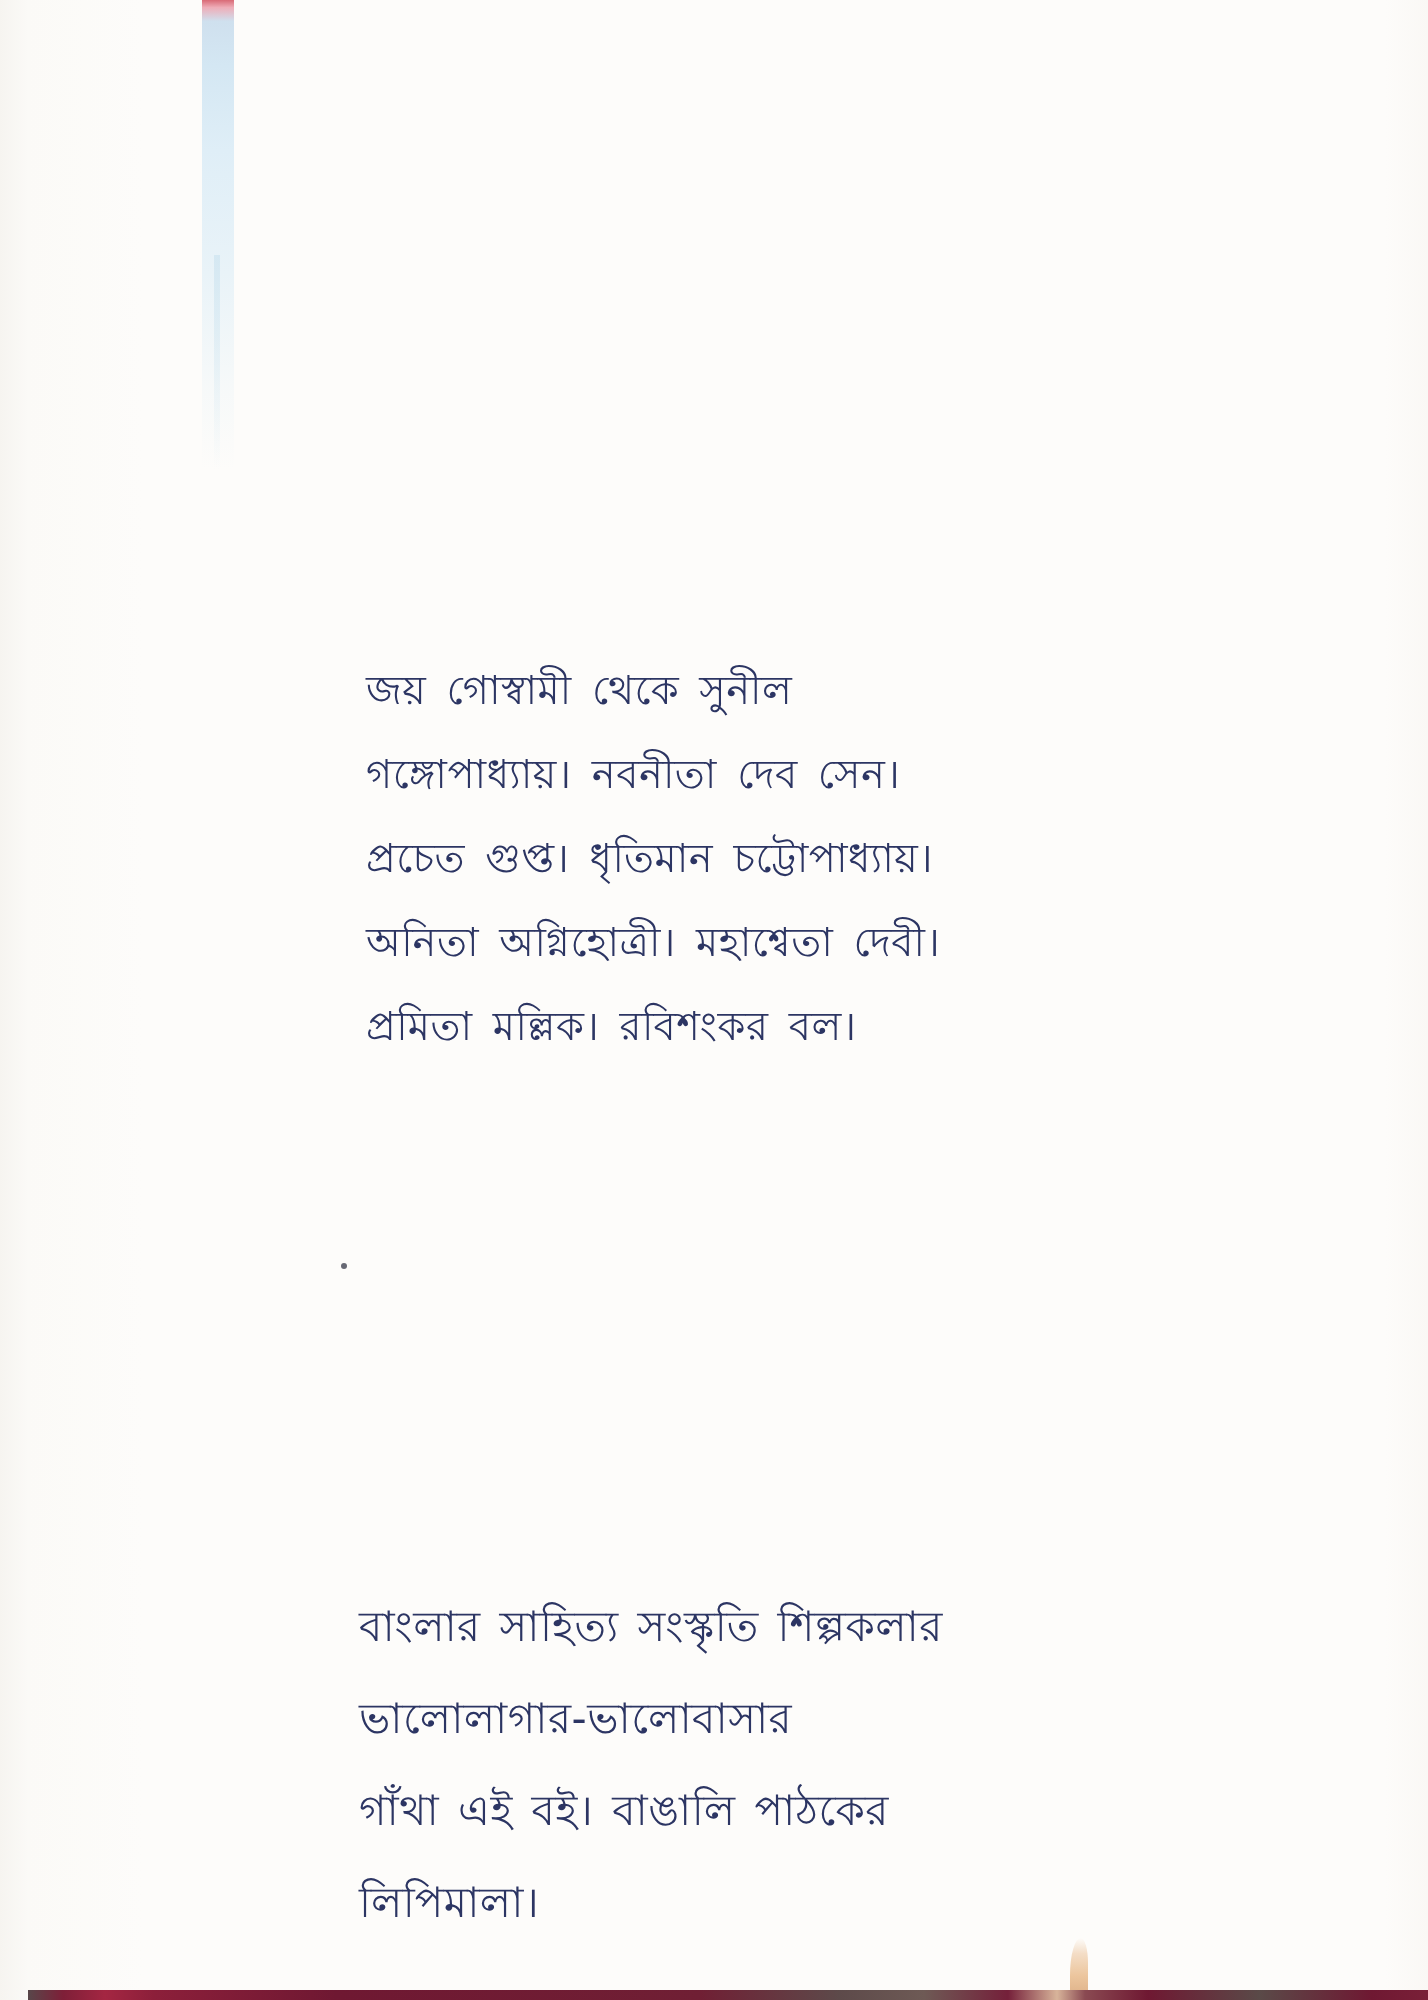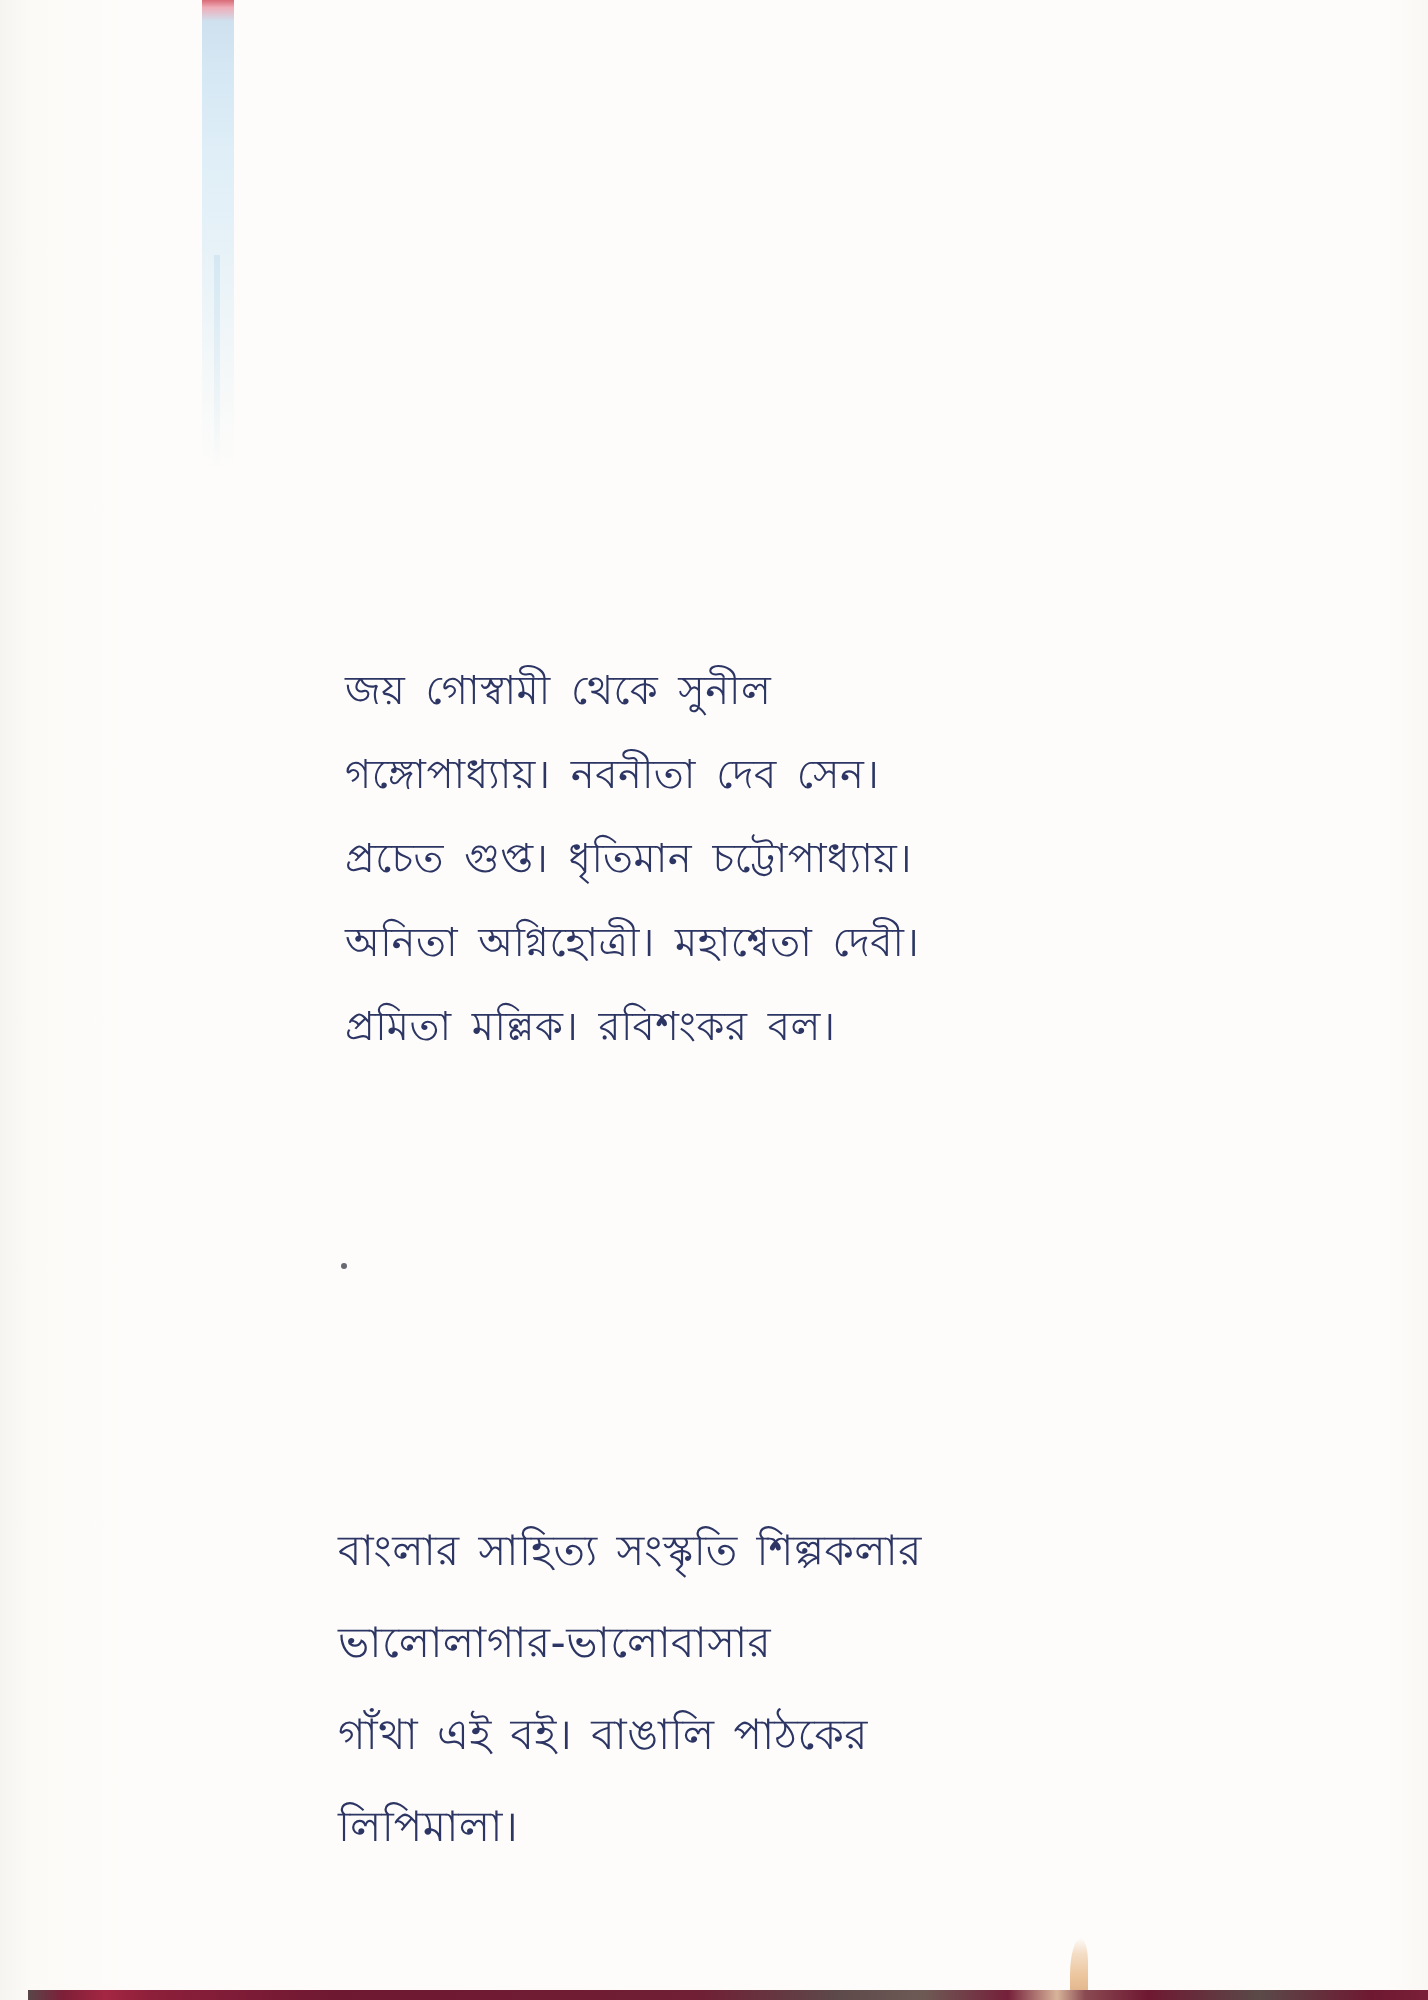--- a/index.html
+++ b/index.html
@@ -53,32 +53,33 @@
     border-radius: 50%;
     background: #4c4e5c;
     opacity: 0.85;
   }
 
   
   .text-block {
     position: absolute;
     color: #2c3563;
     letter-spacing: 0.5px;
+    margin-left: 21px;
   }
   .para-1 {
     left: 345px;
     top: 648px;
     width: 525px;
     font-size: 40px;
     line-height: 84px;
     word-spacing: 7px;
   }
   .para-2 {
     left: 338px;
-    top: 1505px;
+    top: 1581px;
     width: 540px;
     font-size: 42px;
     line-height: 92px;
     word-spacing: 5px;
   }
   .text-line {
     white-space: nowrap;
   }
 
   

